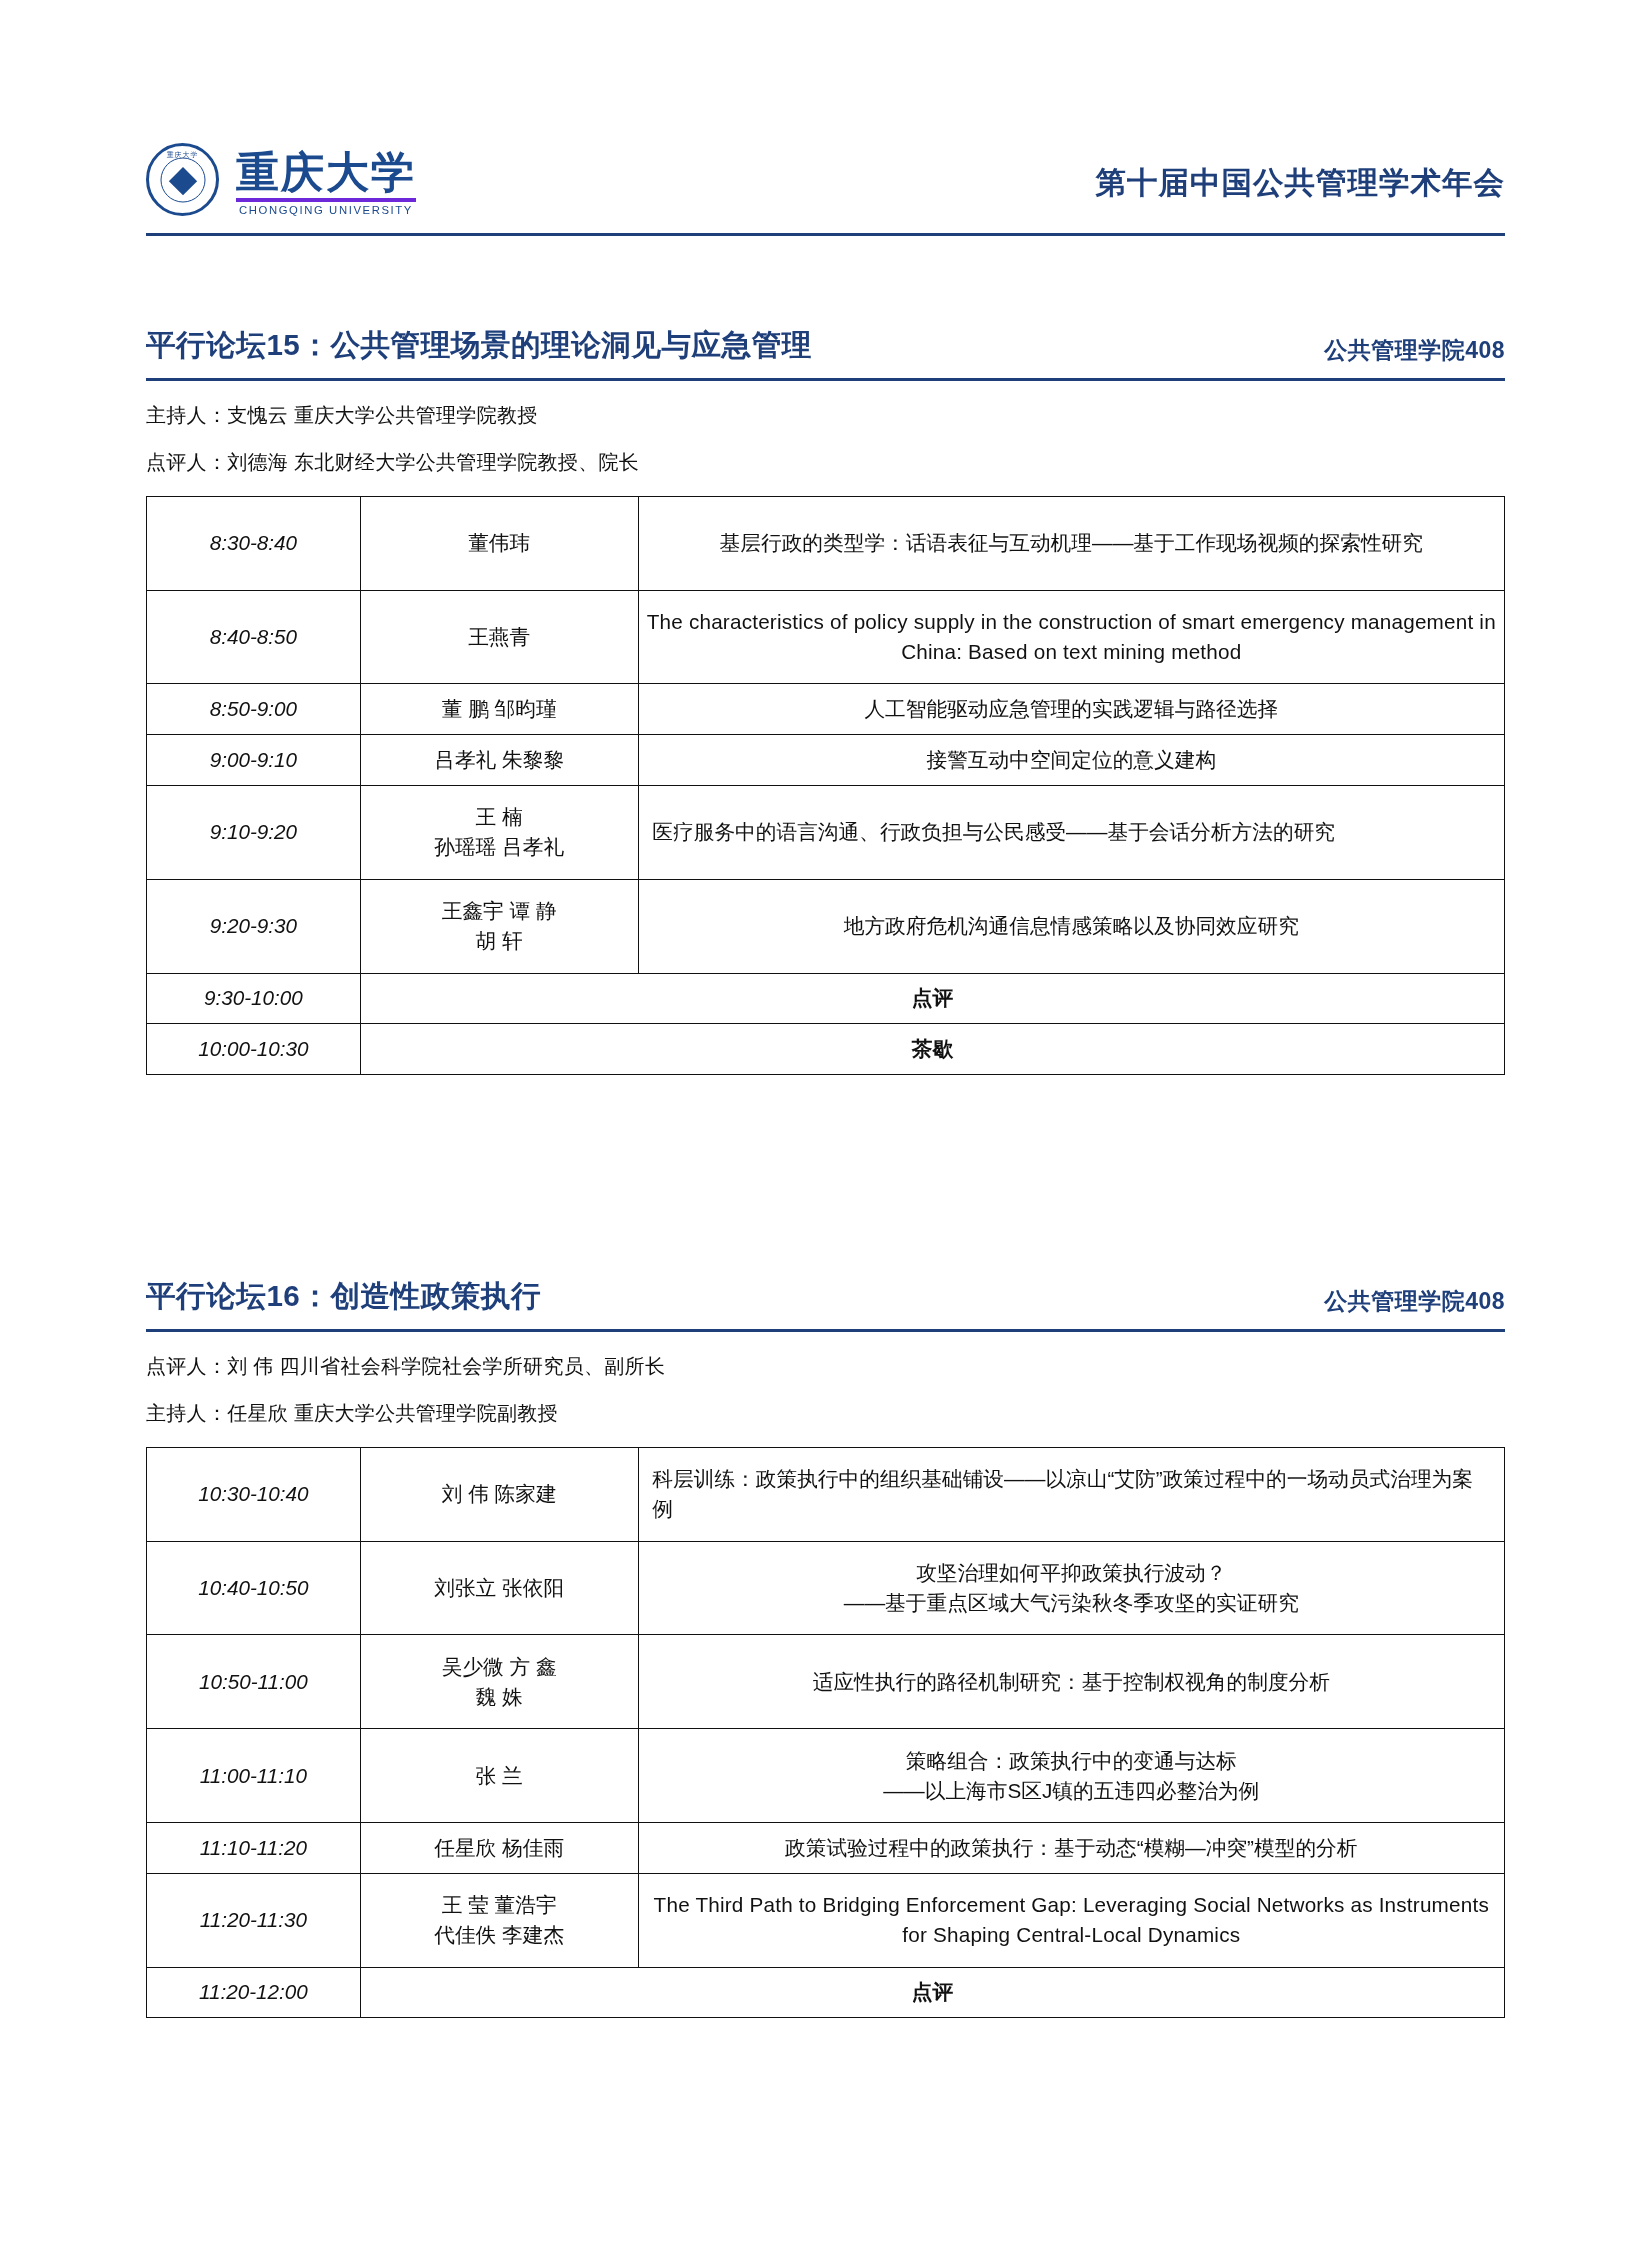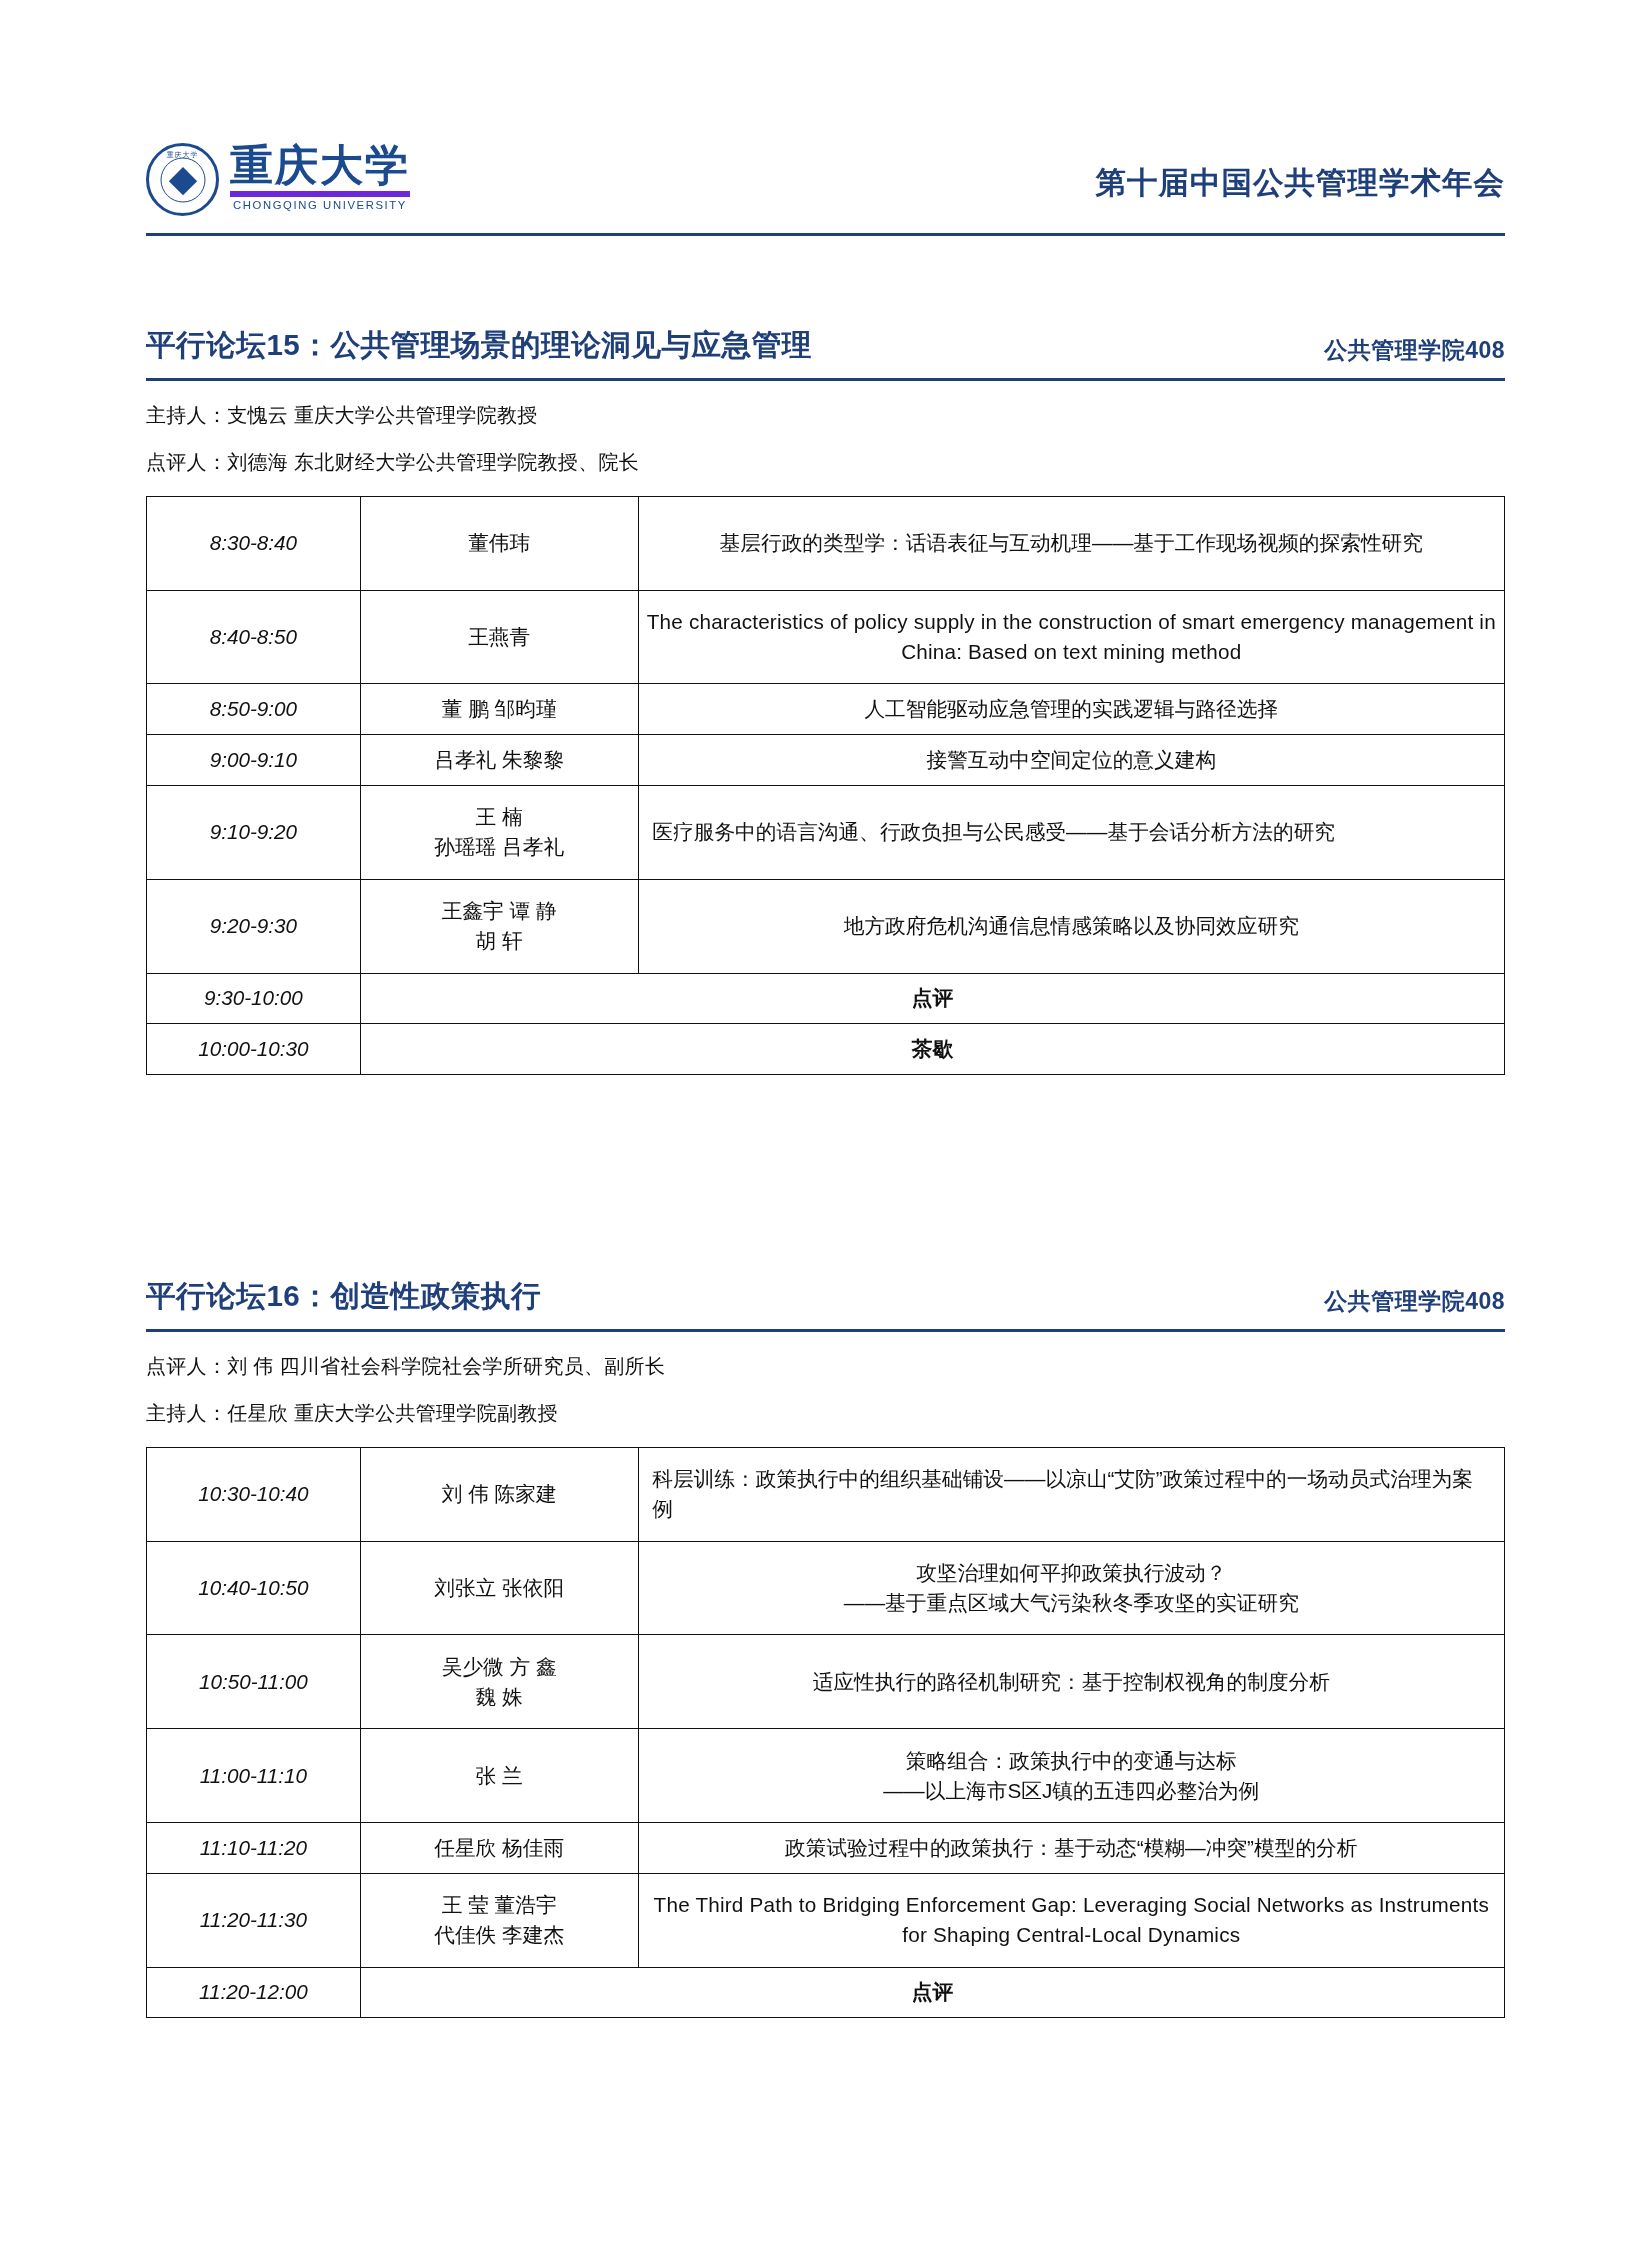--- a/index.html
+++ b/index.html
@@ -30,22 +30,22 @@
     width: 1359px;
     height: 110px;
     display: flex;
     align-items: center;
     justify-content: space-between;
     border-bottom: 3px solid #1f3f7a;
     box-sizing: border-box;
   }
   .logo-block {
     display: flex;
-    align-items: flex-start;
-    gap: 11px;
+    align-items: flex-end;
+    gap: 17px;
   }
   .logo-seal {
     width: 73px;
     height: 73px;
     border-radius: 50%;
     border: 3px solid #1b4a8f;
     position: relative;
     box-sizing: border-box;
     flex: none;
   }
@@ -92,21 +92,21 @@
     font-size: 43px;
     line-height: 1.05;
     color: #1b4a8f;
     letter-spacing: 2px;
   }
   .logo-en {
     font-size: 11.3px;
     letter-spacing: 1.6px;
     color: #1b4a8f;
     margin-top: 3px;
-    border-top: 6px solid #6d28d9;
+    border-top: 4px solid #6d28d9;
     padding-top: 2px;
     text-align: center;
   }
   .header-title {
     font-size: 30.5px;
     font-weight: bold;
     color: #1f3f7a;
     letter-spacing: 1px;
     padding-bottom: 5.9px;
     margin-top: 14px;

